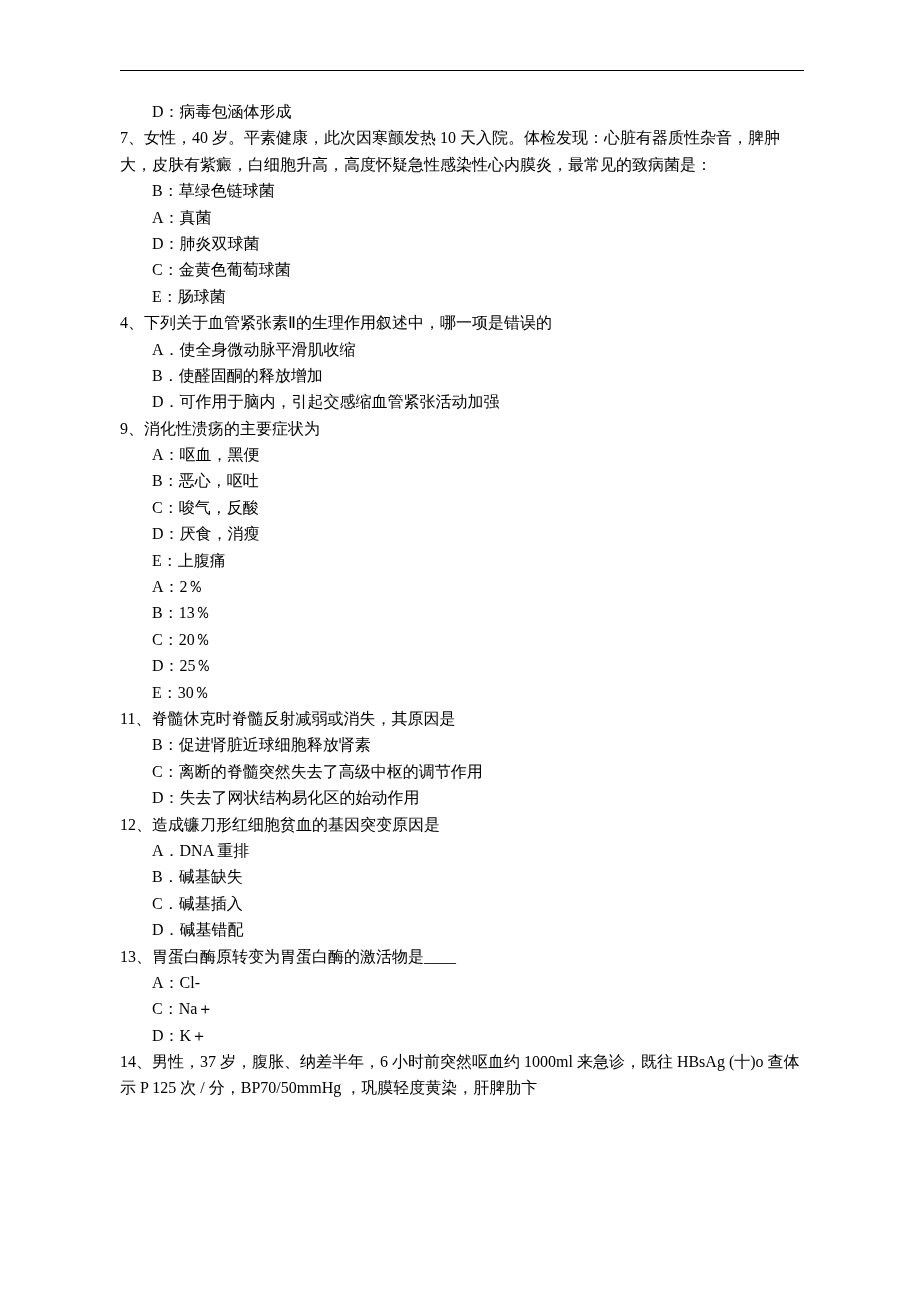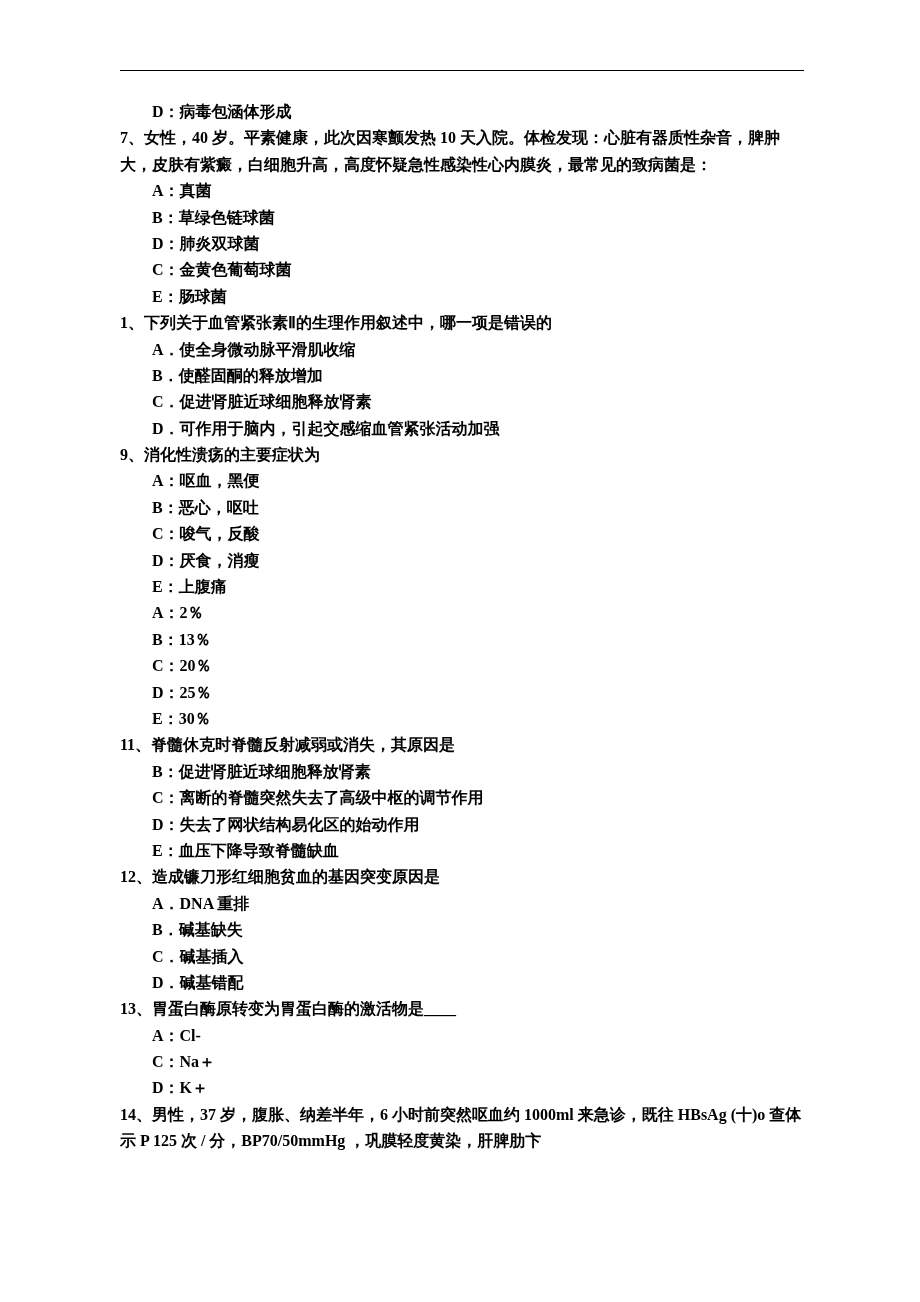--- a/index.html
+++ b/index.html
@@ -9,21 +9,20 @@
     font-size: 16px;
     color: #000000;
     line-height: 1.65;
   }
   .page {
     width: 920px;
     min-height: 1302px;
     padding: 70px 116px 0 120px;
     box-sizing: border-box;
     position: relative;
-    font-weight: bold;
   }
   .hr-line {
     border: none;
     border-top: 1px solid #000;
     margin: 0 0 28px 0;
   }
   .option {
     padding-left: 1.0em;
   }
   .question-text {
@@ -33,50 +32,48 @@
 </head>
 <body>
 
 <div class="page">
 
   <hr class="hr-line">
 
   <p class="question-text option">　D：病毒包涵体形成</p>
 
   <p class="question-text">7、女性，40 岁。平素健康，此次因寒颤发热 10 天入院。体检发现：心脏有器质性杂音，脾肿大，皮肤有紫癜，白细胞升高，高度怀疑急性感染性心内膜炎，最常见的致病菌是：</p>
+  <p class="question-text option">　B：草绿色链球菌</p>
   <p class="question-text option">　A：真菌</p>
-  <p class="question-text option">　B：草绿色链球菌</p>
   <p class="question-text option">　D：肺炎双球菌</p>
   <p class="question-text option">　C：金黄色葡萄球菌</p>
   <p class="question-text option">　E：肠球菌</p>
 
-  <p class="question-text">1、下列关于血管紧张素Ⅱ的生理作用叙述中，哪一项是错误的</p>
+  <p class="question-text">4、下列关于血管紧张素Ⅱ的生理作用叙述中，哪一项是错误的</p>
   <p class="question-text option">　A．使全身微动脉平滑肌收缩</p>
   <p class="question-text option">　B．使醛固酮的释放增加</p>
-  <p class="question-text option">　C．促进肾脏近球细胞释放肾素</p>
   <p class="question-text option">　D．可作用于脑内，引起交感缩血管紧张活动加强</p>
 
   <p class="question-text">9、消化性溃疡的主要症状为</p>
   <p class="question-text option">　A：呕血，黑便</p>
   <p class="question-text option">　B：恶心，呕吐</p>
   <p class="question-text option">　C：唆气，反酸</p>
   <p class="question-text option">　D：厌食，消瘦</p>
   <p class="question-text option">　E：上腹痛</p>
 
   <p class="question-text option">　A：2％</p>
   <p class="question-text option">　B：13％</p>
   <p class="question-text option">　C：20％</p>
   <p class="question-text option">　D：25％</p>
   <p class="question-text option">　E：30％</p>
 
   <p class="question-text">11、脊髓休克时脊髓反射减弱或消失，其原因是</p>
   <p class="question-text option">　B：促进肾脏近球细胞释放肾素</p>
   <p class="question-text option">　C：离断的脊髓突然失去了高级中枢的调节作用</p>
   <p class="question-text option">　D：失去了网状结构易化区的始动作用</p>
-  <p class="question-text option">　E：血压下降导致脊髓缺血</p>
 
   <p class="question-text">12、造成镰刀形红细胞贫血的基因突变原因是</p>
   <p class="question-text option">　A．DNA 重排</p>
   <p class="question-text option">　B．碱基缺失</p>
   <p class="question-text option">　C．碱基插入</p>
   <p class="question-text option">　D．碱基错配</p>
 
   <p class="question-text">13、胃蛋白酶原转变为胃蛋白酶的激活物是____</p>
   <p class="question-text option">　A：Cl-</p>
   <p class="question-text option">　C：Na＋</p>

